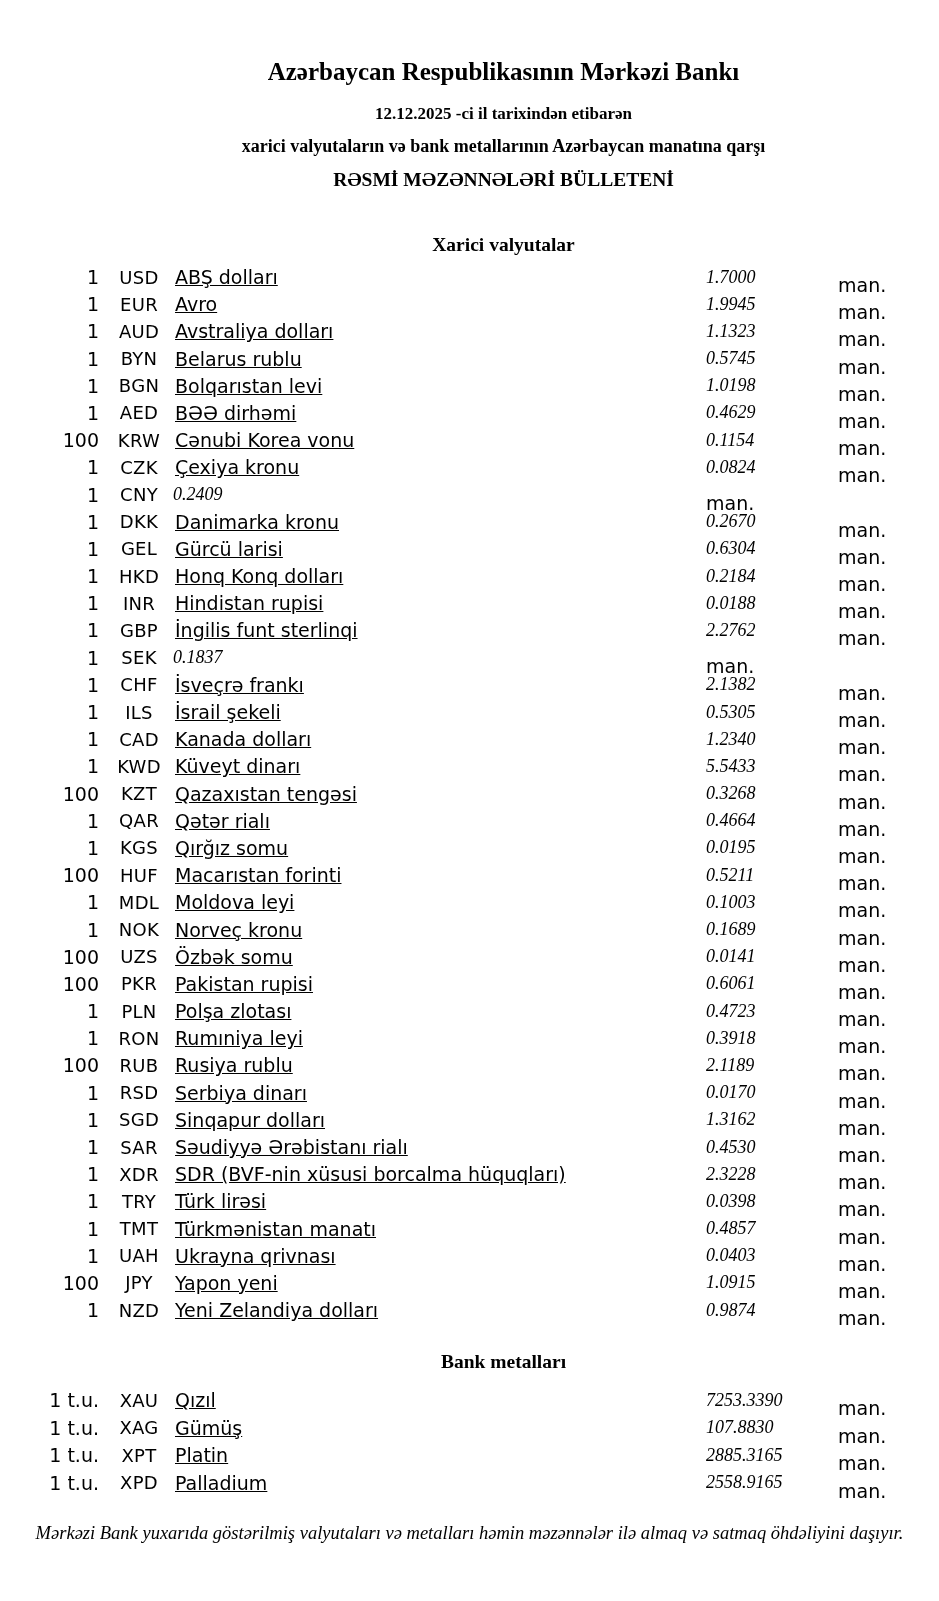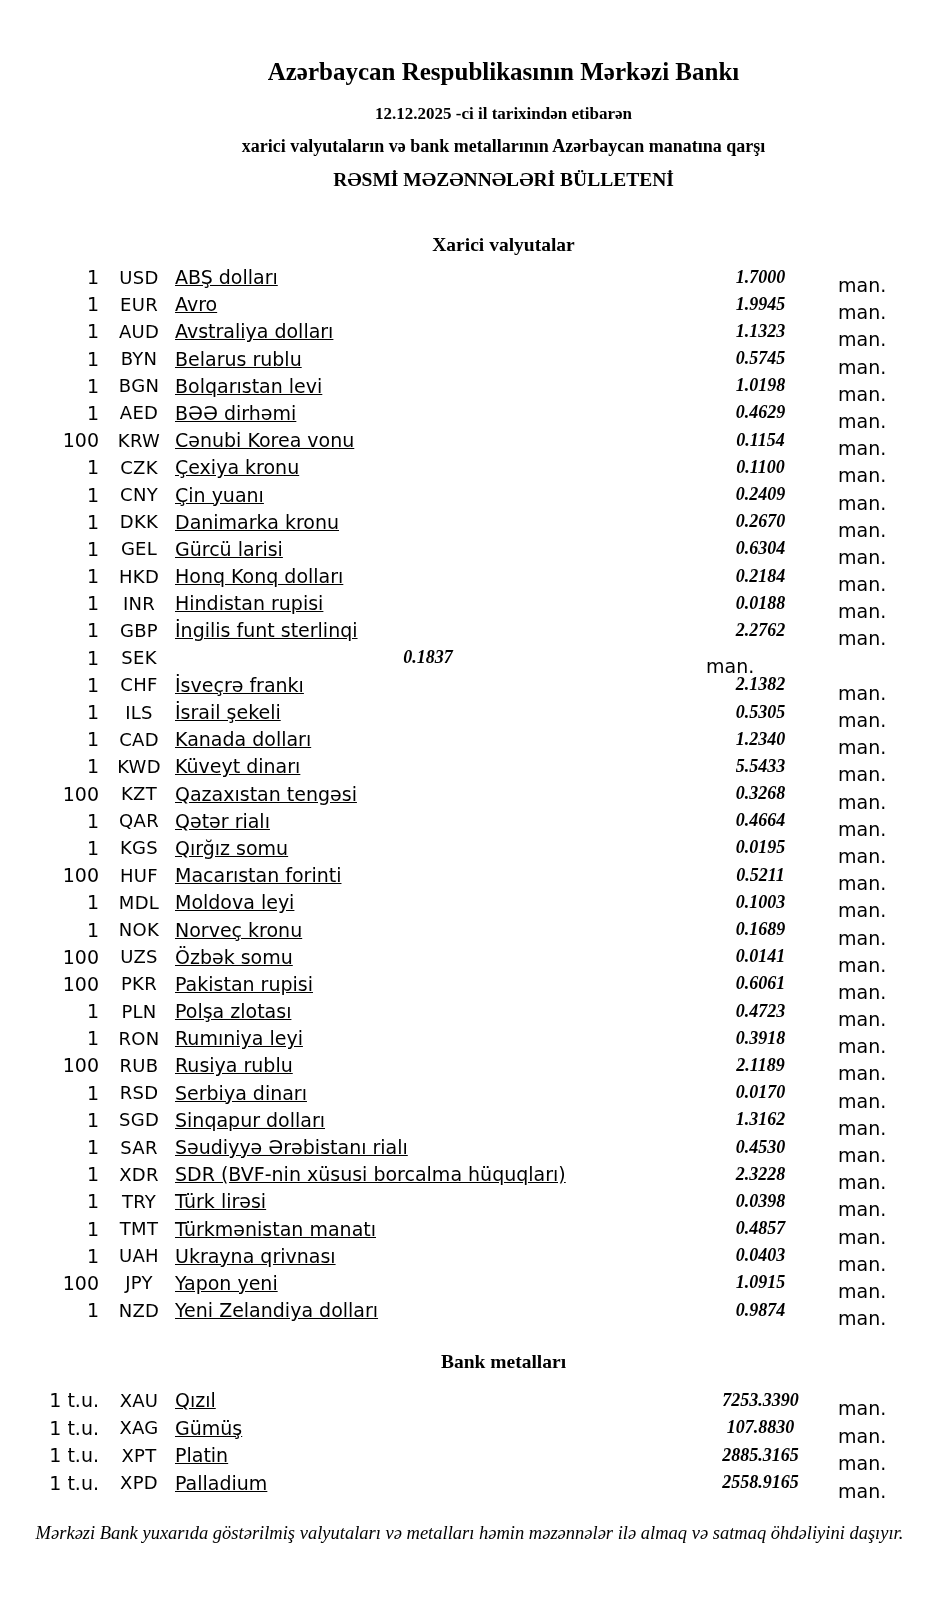--- a/index.html
+++ b/index.html
@@ -33,23 +33,23 @@
     font-family:"DejaVu Sans", sans-serif;
     font-size:19px;
     white-space:nowrap;
   }
   .metals-table .row { height:27.5px; }
 
   .qty  { text-align:right; padding-right:6px; }
   .code { text-align:center; font-size:18px; letter-spacing:0.3px; }
   .name { text-align:left; padding-left:2px;text-decoration:underline; }
   .rate {
-    text-align:center; padding-right:23px;
+    text-align:left; padding-right:23px;
     font-family:"Liberation Serif", serif;
-    font-weight:bold; font-style:italic; font-size:18px;
+    font-weight:normal; font-style:italic; font-size:18px;
   }
   .unit { text-align:left; font-size:19px;margin-top:16px; }
 
   .footer-note {
     margin-top:30px;
     text-align:center;
     font-family:"Liberation Serif", serif;
     font-style:italic;
     font-size:18.5px;
     line-height:25px;
@@ -116,27 +116,26 @@
     <span class="qty">100</span>
     <span class="code">KRW</span>
     <span class="name">Cənubi Korea vonu</span>
     <span class="rate">0.1154</span>
     <span class="unit">man.</span>
   </div>
         <div class="row">
     <span class="qty">1</span>
     <span class="code">CZK</span>
     <span class="name">Çexiya kronu</span>
-    <span class="rate">0.1100</span>
+    <span class="rate">0.0824</span>
     <span class="unit">man.</span>
   </div>
         <div class="row">
     <span class="qty">1</span>
     <span class="code">CNY</span>
-    <span class="name">Çin yuanı</span>
     <span class="rate">0.2409</span>
     <span class="unit">man.</span>
   </div>
         <div class="row">
     <span class="qty">1</span>
     <span class="code">DKK</span>
     <span class="name">Danimarka kronu</span>
     <span class="rate">0.2670</span>
     <span class="unit">man.</span>
   </div>

